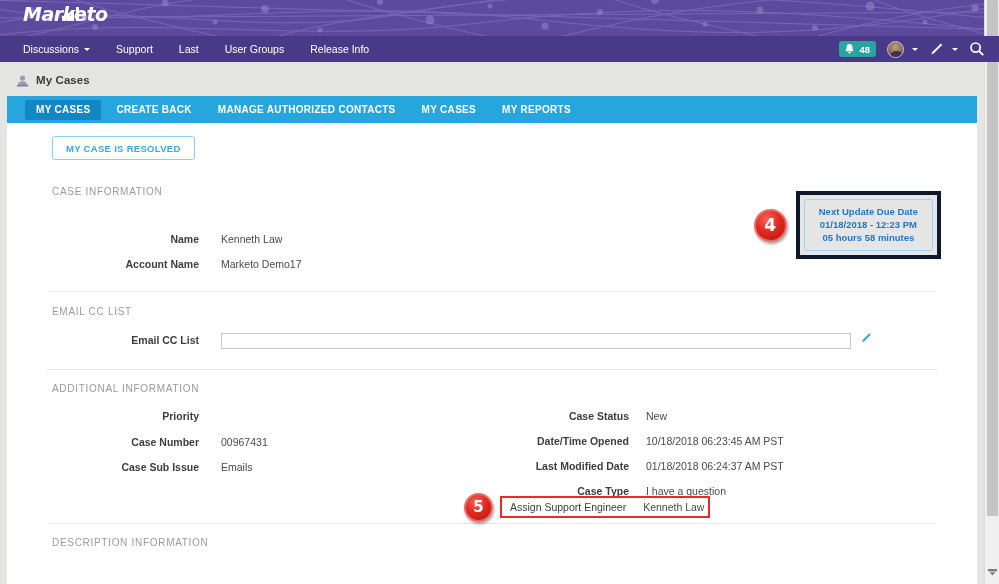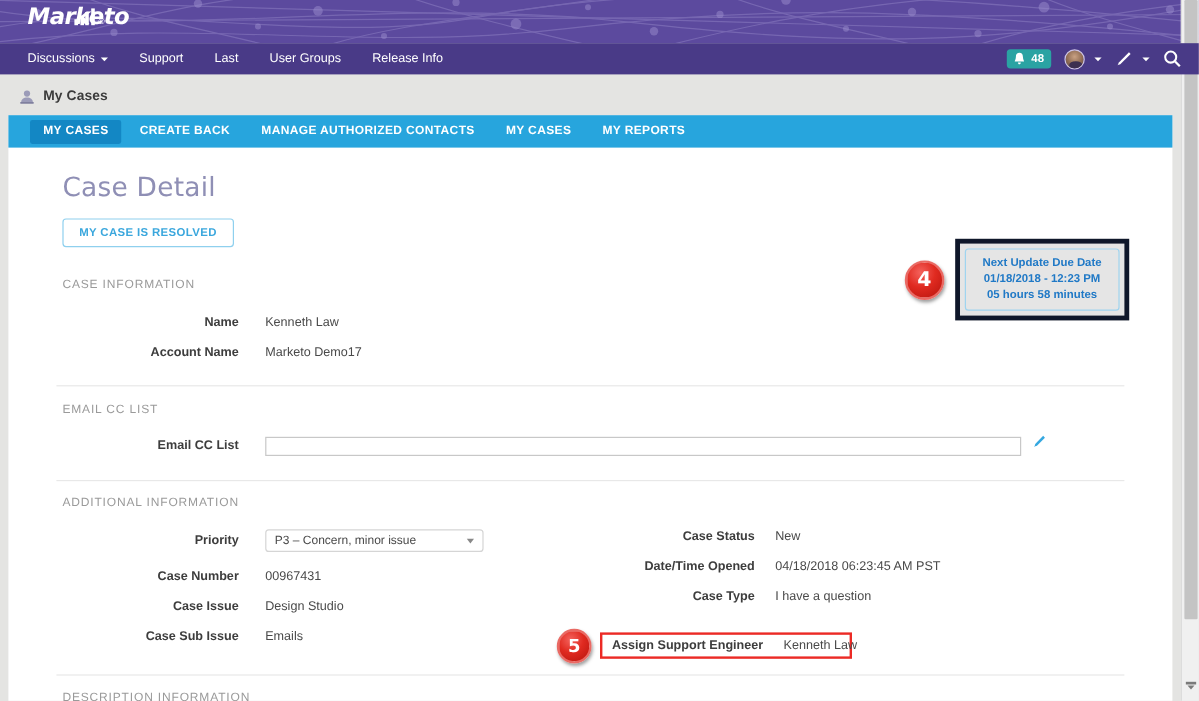--- a/index.html
+++ b/index.html
@@ -252,21 +252,21 @@
     display: flex; align-items: center;
   }
   .assign-box {
     border: 2px solid #ec2a25;
     background: #ffffff;
     padding: 3px 6px 3px 8px;
     display: flex; align-items: baseline;
     width: 210px;
   }
   .assign-box .al {
-    font-size: 10.5px; font-weight: bold; color: #3d3d3d; white-space: nowrap;
+    font-size: 10.5px; font-weight: normal; color: #3d3d3d; white-space: nowrap;
   }
   .assign-box .av {
     font-size: 10.5px; color: #4a4a4a; margin-left: 17px; white-space: nowrap;
   }
   .badge-sm {
     width: 29px; height: 29px; border-radius: 50%;
     background: radial-gradient(circle at 38% 28%, #f4625c 0%, #e02a20 45%, #b6140d 100%);
     border: 2px solid #e96a64;
     box-shadow: 1px 2px 3px rgba(0,0,0,0.38);
     color: #ffffff;
@@ -399,39 +399,38 @@
   <div class="tabstrip">
     <div class="tab active">MY CASES</div>
     <div class="tab">CREATE BACK</div>
     <div class="tab">MANAGE AUTHORIZED CONTACTS</div>
     <div class="tab">MY CASES</div>
     <div class="tab">MY REPORTS</div>
   </div>
 
   <div class="body-area">
 
-    <div class="case-title">Case Detail</div>
 
     <div class="btn-row">
       <button class="obtn">MY CASE IS RESOLVED</button>
     </div>
 
     <div class="callout-wrap">
       <div class="badge">4</div>
       <div class="redbox">
         <div class="bluebox">
           <div>Next Update Due Date</div>
           <div>01/18/2018 - 12:23 PM</div>
           <div>05 hours 58 minutes</div>
         </div>
       </div>
     </div>
 
     <div class="sect-label" style="margin-top:26px">CASE INFORMATION</div>
-    <div class="frow" style="margin-top:20px">
+    <div class="frow" style="margin-top:36px">
       <div class="flabel">Name</div>
       <div class="fvalue">Kenneth Law</div>
     </div>
     <div class="frow" style="margin-top:13px">
       <div class="flabel">Account Name</div>
       <div class="fvalue">Marketo Demo17</div>
     </div>
 
     <div class="hr" style="margin-top:21px"></div>
 
@@ -448,47 +447,43 @@
     </div>
 
     <div class="hr" style="margin-top:20px"></div>
 
     <div class="sect-label" style="margin-top:13px">ADDITIONAL INFORMATION</div>
 
     <div class="two-col" style="margin-top:16px">
       <div class="col-left">
         <div class="frow">
           <div class="flabel">Priority</div>
-          <div class="select">
-            <span>P3 – Concern, minor issue</span>
-            <span class="caret"></span>
-          </div>
         </div>
         <div class="frow" style="margin-top:14px">
           <div class="flabel">Case Number</div>
           <div class="fvalue">00967431</div>
-        </div>
-        <div class="frow" style="margin-top:13px">
-          <div class="flabel">Case Issue</div>
-          <div class="fvalue">Design Studio</div>
         </div>
         <div class="frow" style="margin-top:13px">
           <div class="flabel">Case Sub Issue</div>
           <div class="fvalue">Emails</div>
         </div>
       </div>
 
       <div class="col-right">
         <div class="frow">
           <div class="rlabel">Case Status</div>
           <div class="rvalue">New</div>
         </div>
         <div class="frow" style="margin-top:13px">
           <div class="rlabel">Date/Time Opened</div>
-          <div class="rvalue">04/18/2018 06:23:45 AM PST</div>
+          <div class="rvalue">10/18/2018 06:23:45 AM PST</div>
+        </div>
+        <div class="frow" style="margin-top:13px">
+          <div class="rlabel">Last Modified Date</div>
+          <div class="rvalue">01/18/2018 06:24:37 AM PST</div>
         </div>
         <div class="frow" style="margin-top:13px">
           <div class="rlabel">Case Type</div>
           <div class="rvalue">I have a question</div>
         </div>
 
         <div class="assign-wrap" style="top:83px">
           <div class="badge-sm">5</div>
           <div class="assign-box">
             <div class="al">Assign Support Engineer</div>

